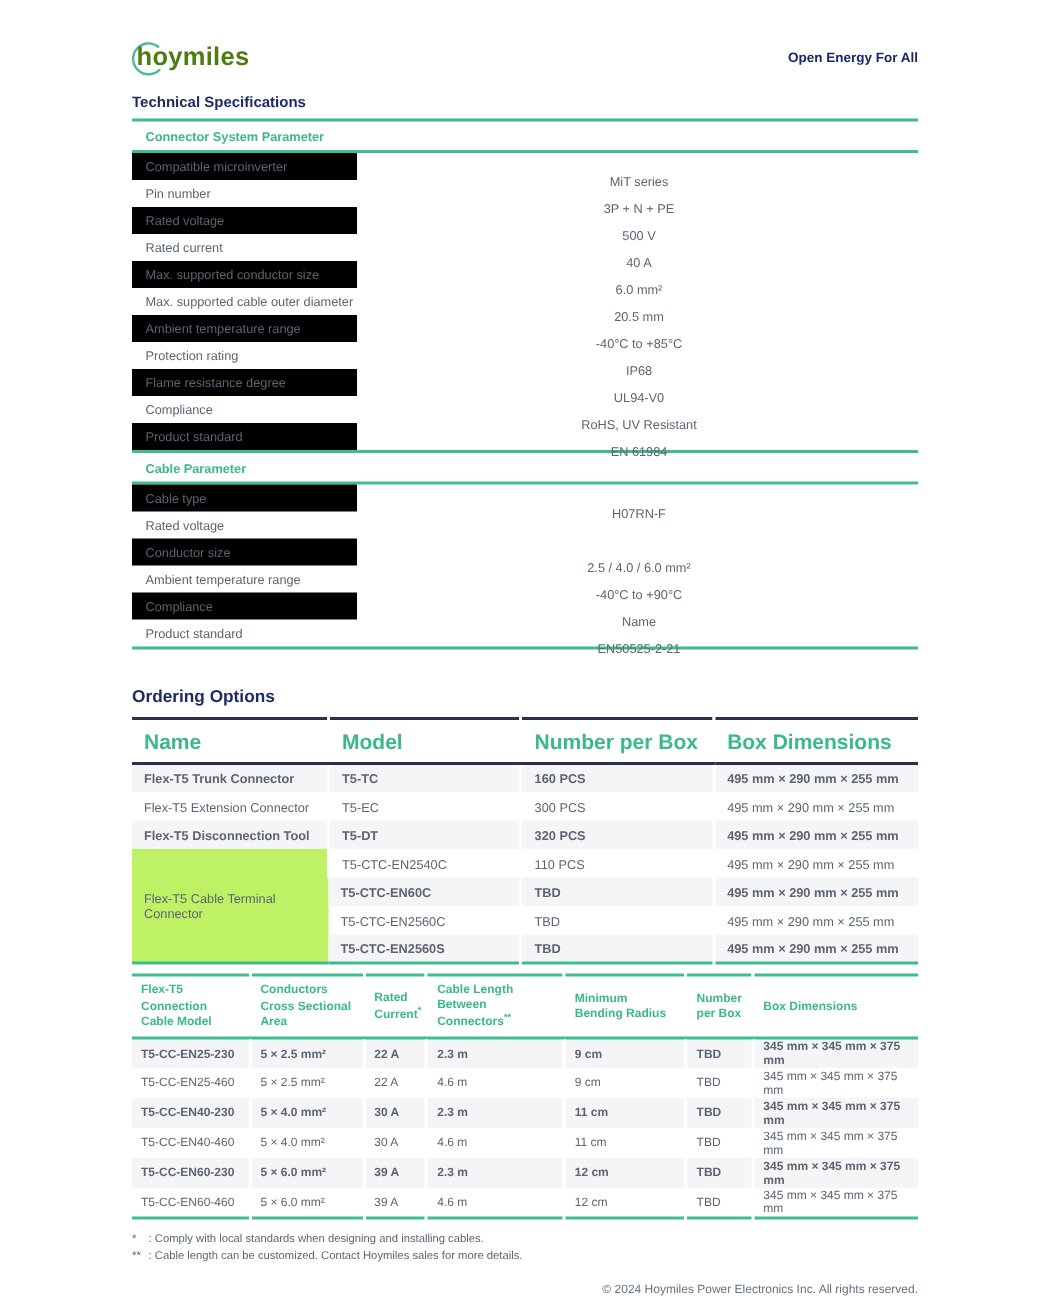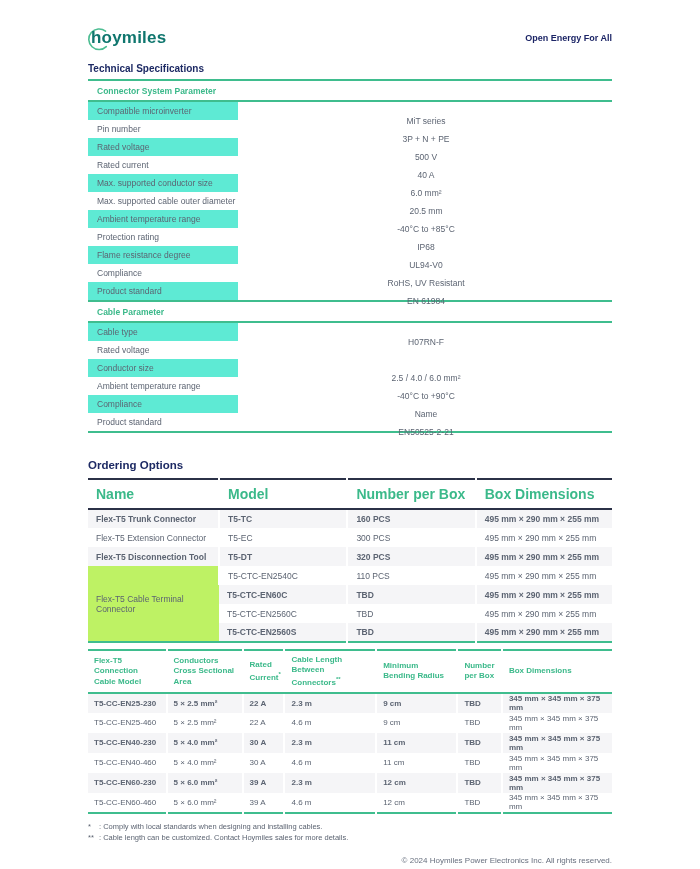--- a/index.html
+++ b/index.html
@@ -8,38 +8,38 @@
     background: #ffffff;
     font-family: "Liberation Sans", sans-serif;
     color: #5c6472;
   }
   .page { padding: 25px 88px 0 88px; }
 
   
   .hdr { display: flex; justify-content: space-between; align-items: center; height: 26px; margin-bottom: 12px; }
   .logo { position: relative; display: flex; align-items: center; height: 26px; }
   .logo svg { position: absolute; left: -3px; top: 1px; }
-  .logo-text { font-size: 17px; font-weight: bold; color: #0f766e; letter-spacing: 0.2px; margin-left: 3px; position: relative; }
+  .logo-text { font-size: 17px; font-weight: bold; color: #4d7c0f; letter-spacing: 0.2px; margin-left: 3px; position: relative; }
   .tagline { font-size: 9px; font-weight: bold; color: #1c2566; }
 
   
   h1.doc-title {
     font-size: 10px; font-weight: bold; color: #1d2a64;
     padding-bottom: 5px; border-bottom: 2px solid #3fbd8e; margin-bottom: 0;
   }
   h2.ordering-title { font-size: 11.5px; font-weight: bold; color: #1d2a64; margin: 26px 0 7px 0; }
 
   
   .spec-section { border-bottom: 2px solid #3fbd8e; }
   .spec-title { color: #3bb98a; font-weight: bold; font-size: 8.5px; padding: 5px 9px 4px 9px; border-bottom: 2px solid #3fbd8e; }
   .spec-row { display: flex; height: 18px; font-size: 8.5px; }
   .spec-row .cell { display: flex; align-items: center; }
   .spec-row .label { width: 150px; padding-left: 9px; }
   .spec-row .value { flex: 1; justify-content: center; margin-left: 2px; margin-top: 19px; }
-  .spec-row.striped .label, .spec-row.striped .value { background: #5eead4; }
+  .spec-row.striped .label, .spec-row.striped .value { background: #000000; }
 
   
   table { width: 100%; border-collapse: collapse; table-layout: fixed; }
   #ordering1 { border-top: 2px solid #2b3147; border-bottom: 2px solid #3fbd8e; font-size: 8.5px; }
   #ordering1 thead th {
     color: #3bb98a; font-weight: bold; text-align: left; font-size: 14px;
     padding: 6px 8px; border-bottom: 2px solid #2b3147;
   }
   #ordering1 tbody td { height: 19px; padding: 0 8px; }
   #ordering2 { margin-top: 6px; border-top: 2px solid #3fbd8e; border-bottom: 2px solid #3fbd8e; font-size: 8px; }

